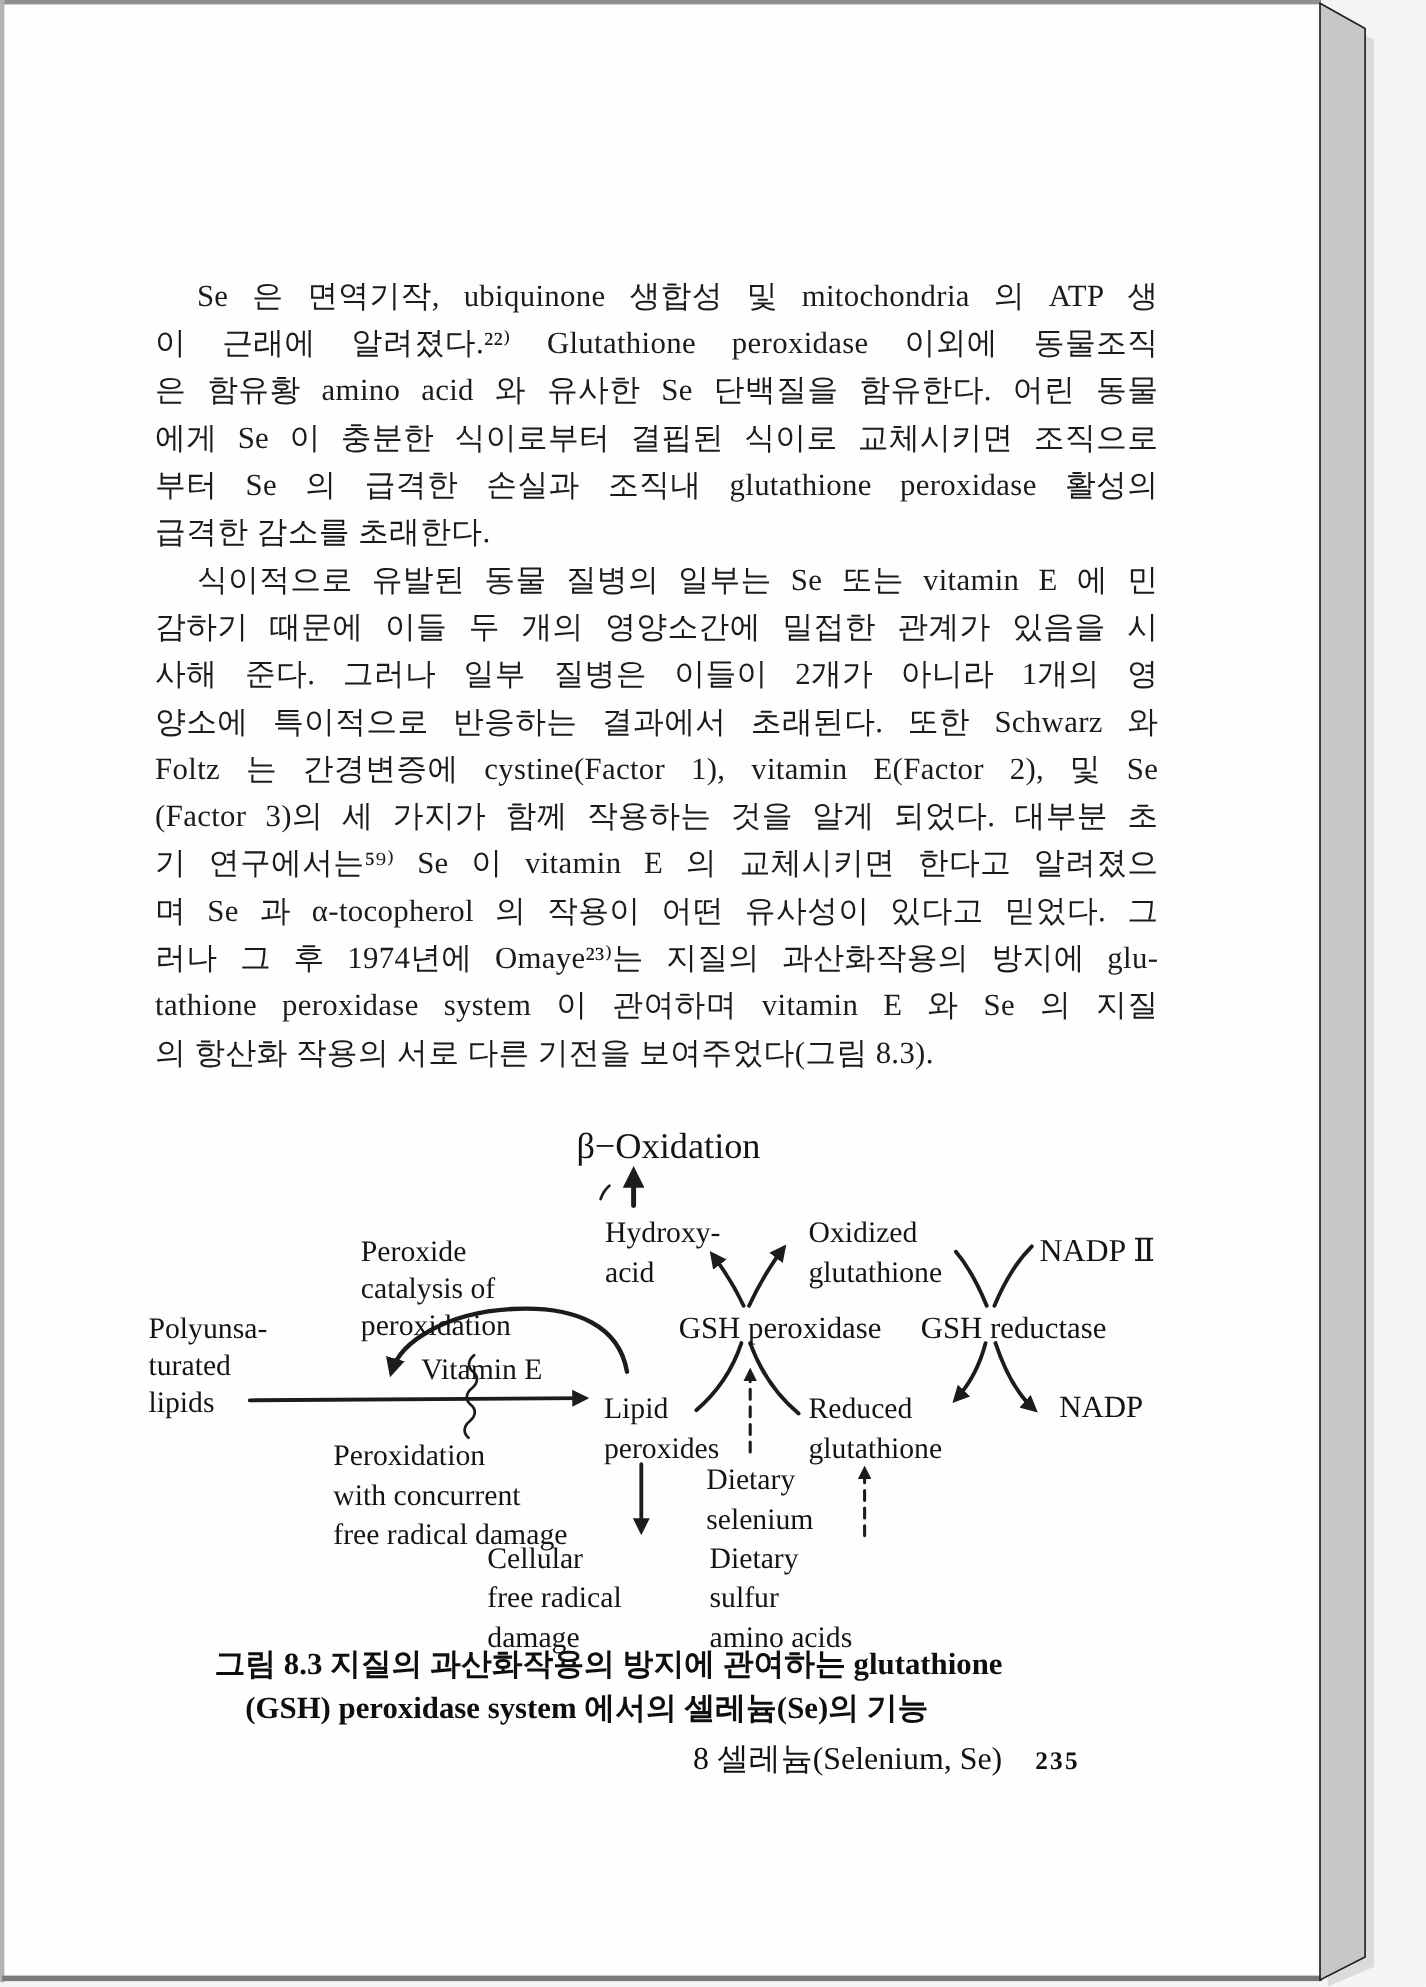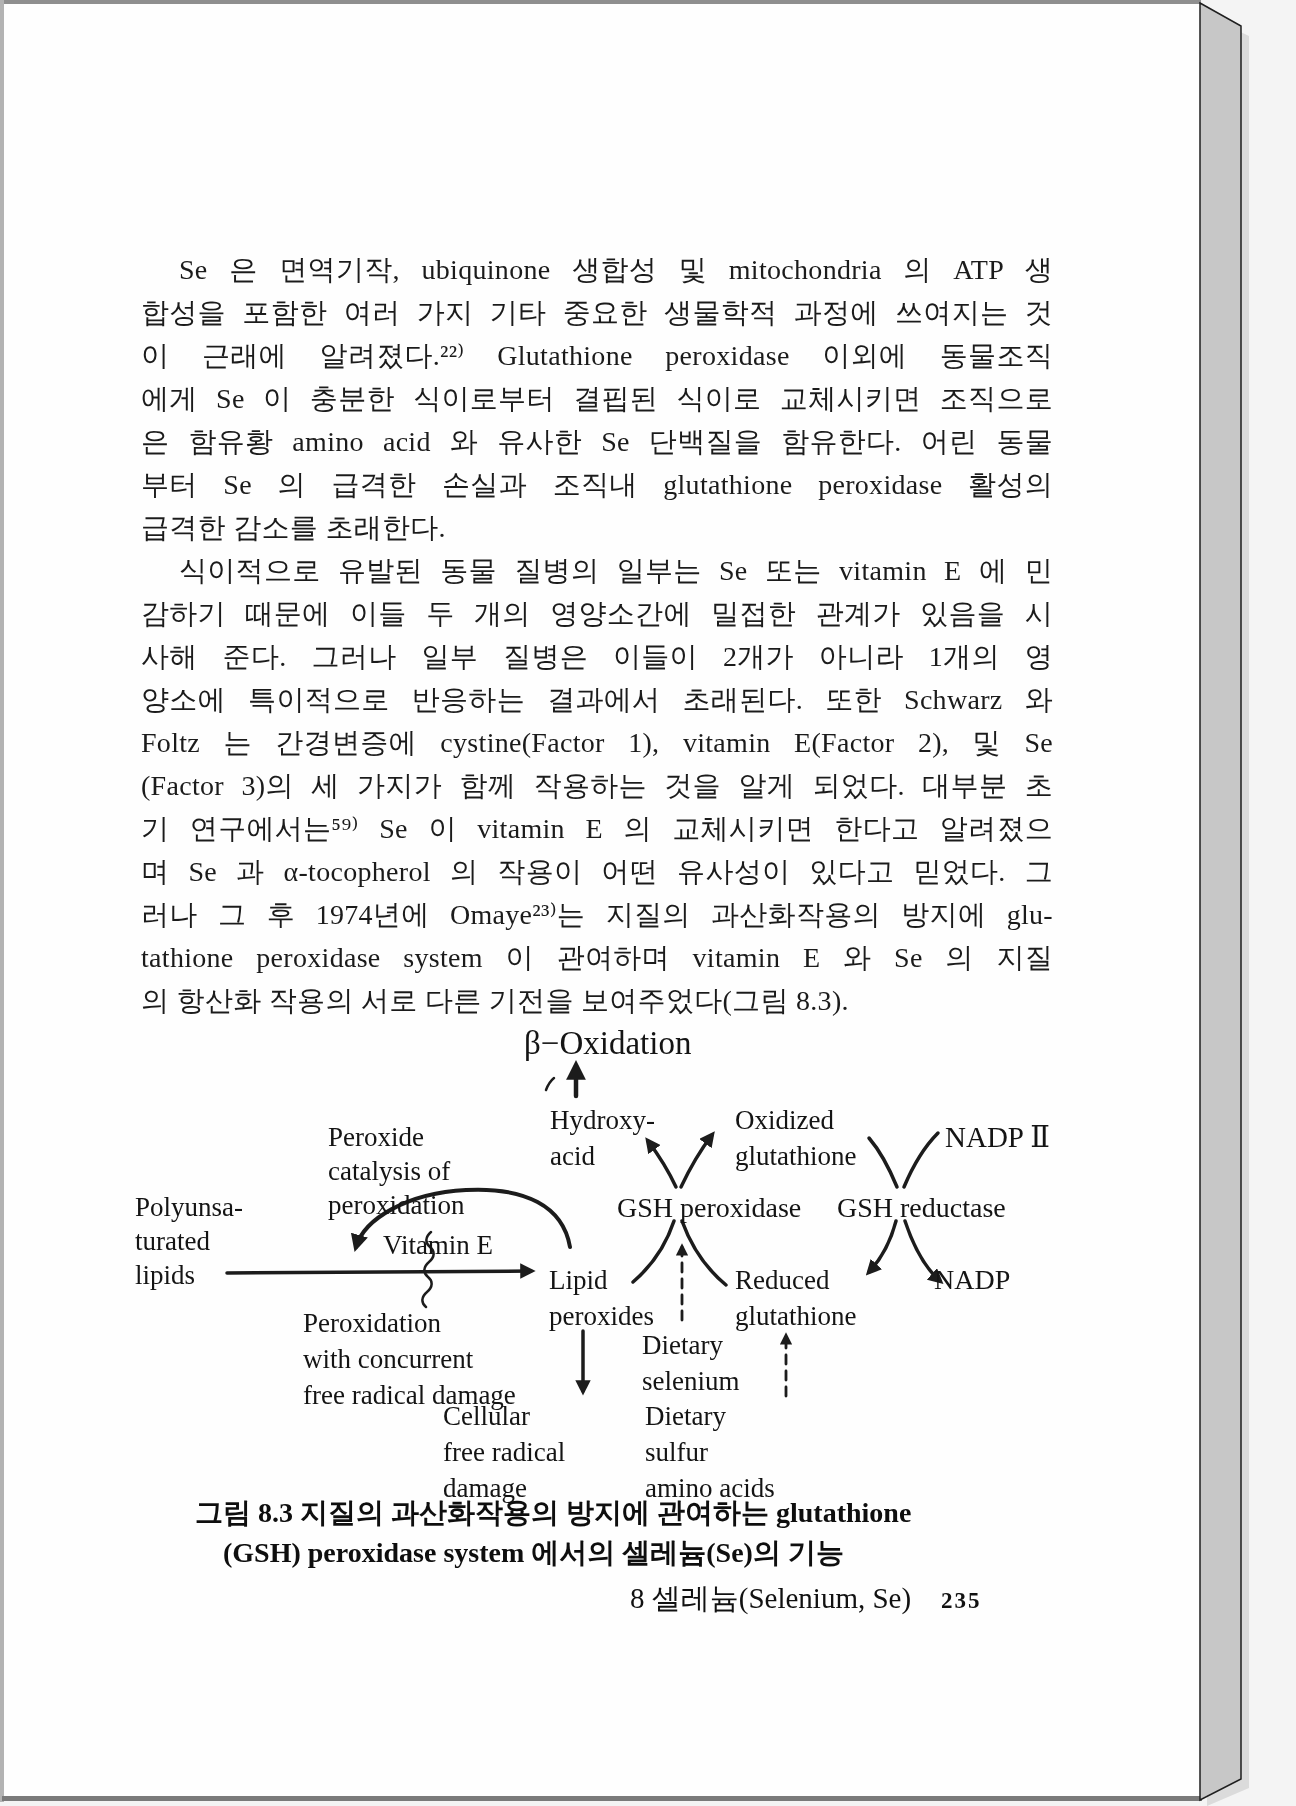--- a/index.html
+++ b/index.html
@@ -48,24 +48,23 @@
 
     <rect x="0" y="0" width="4" height="1802" fill="#b3b3b3"></rect>
 
     <rect x="2" y="1796" width="1200" height="5" fill="#7a7a7a"></rect>
 
     <polygon points="1200,3 1241,26 1241,1779 1200,1800" fill="#c7c7c7" stroke="#1f1f1f" stroke-width="1.5"></polygon>
   </svg>
 
   <div id="body-text">
       <div class="bline indent">Se 은 면역기작, ubiquinone 생합성 및 mitochondria 의 ATP 생</div>
-      <div class="bline">합성을 포함한 여러 가지 기타 중요한 생물학적 과정에 쓰여지는 것</div>
       <div class="bline">이 근래에 알려졌다.²²⁾ Glutathione peroxidase 이외에 동물조직</div>
+      <div class="bline">은 함유황 amino acid 와 유사한 Se 단백질을 함유한다. 어린 동물</div>
       <div class="bline">에게 Se 이 충분한 식이로부터 결핍된 식이로 교체시키면 조직으로</div>
-      <div class="bline">은 함유황 amino acid 와 유사한 Se 단백질을 함유한다. 어린 동물</div>
       <div class="bline">부터 Se 의 급격한 손실과 조직내 glutathione peroxidase 활성의</div>
       <div class="bline nojust">급격한 감소를 초래한다.</div>
       <div class="bline indent">식이적으로 유발된 동물 질병의 일부는 Se 또는 vitamin E 에 민</div>
       <div class="bline">감하기 때문에 이들 두 개의 영양소간에 밀접한 관계가 있음을 시</div>
       <div class="bline">사해 준다. 그러나 일부 질병은 이들이 2개가 아니라 1개의 영</div>
       <div class="bline">양소에 특이적으로 반응하는 결과에서 초래된다. 또한 Schwarz 와</div>
       <div class="bline">Foltz 는 간경변증에 cystine(Factor 1), vitamin E(Factor 2), 및 Se</div>
       <div class="bline">(Factor 3)의 세 가지가 함께 작용하는 것을 알게 되었다. 대부분 초</div>
       <div class="bline">기 연구에서는⁵⁹⁾ Se 이 vitamin E 의 교체시키면 한다고 알려졌으</div>
       <div class="bline">며 Se 과 α-tocopherol 의 작용이 어떤 유사성이 있다고 믿었다. 그</div>
@@ -150,21 +149,21 @@
         <div>Vitamin E</div>
       </div>
       <div class="flabel" style="left: 549px; top: 1262px; line-height: 36px;">
         <div>Lipid</div>
         <div>peroxides</div>
       </div>
       <div class="flabel" style="left: 735px; top: 1262px; line-height: 36px;">
         <div>Reduced</div>
         <div>glutathione</div>
       </div>
-      <div class="flabel" style="left: 934px; top: 1262px; font-size: 28px;">
+      <div class="flabel" style="left: 963px; top: 1262px; font-size: 28px;">
         <div>NADP</div>
       </div>
       <div class="flabel" style="left: 303px; top: 1305px; line-height: 36px;">
         <div>Peroxidation</div>
         <div>with concurrent</div>
         <div>free radical damage</div>
       </div>
       <div class="flabel" style="left: 642px; top: 1327px; line-height: 36px;">
         <div>Dietary</div>
         <div>selenium</div>

